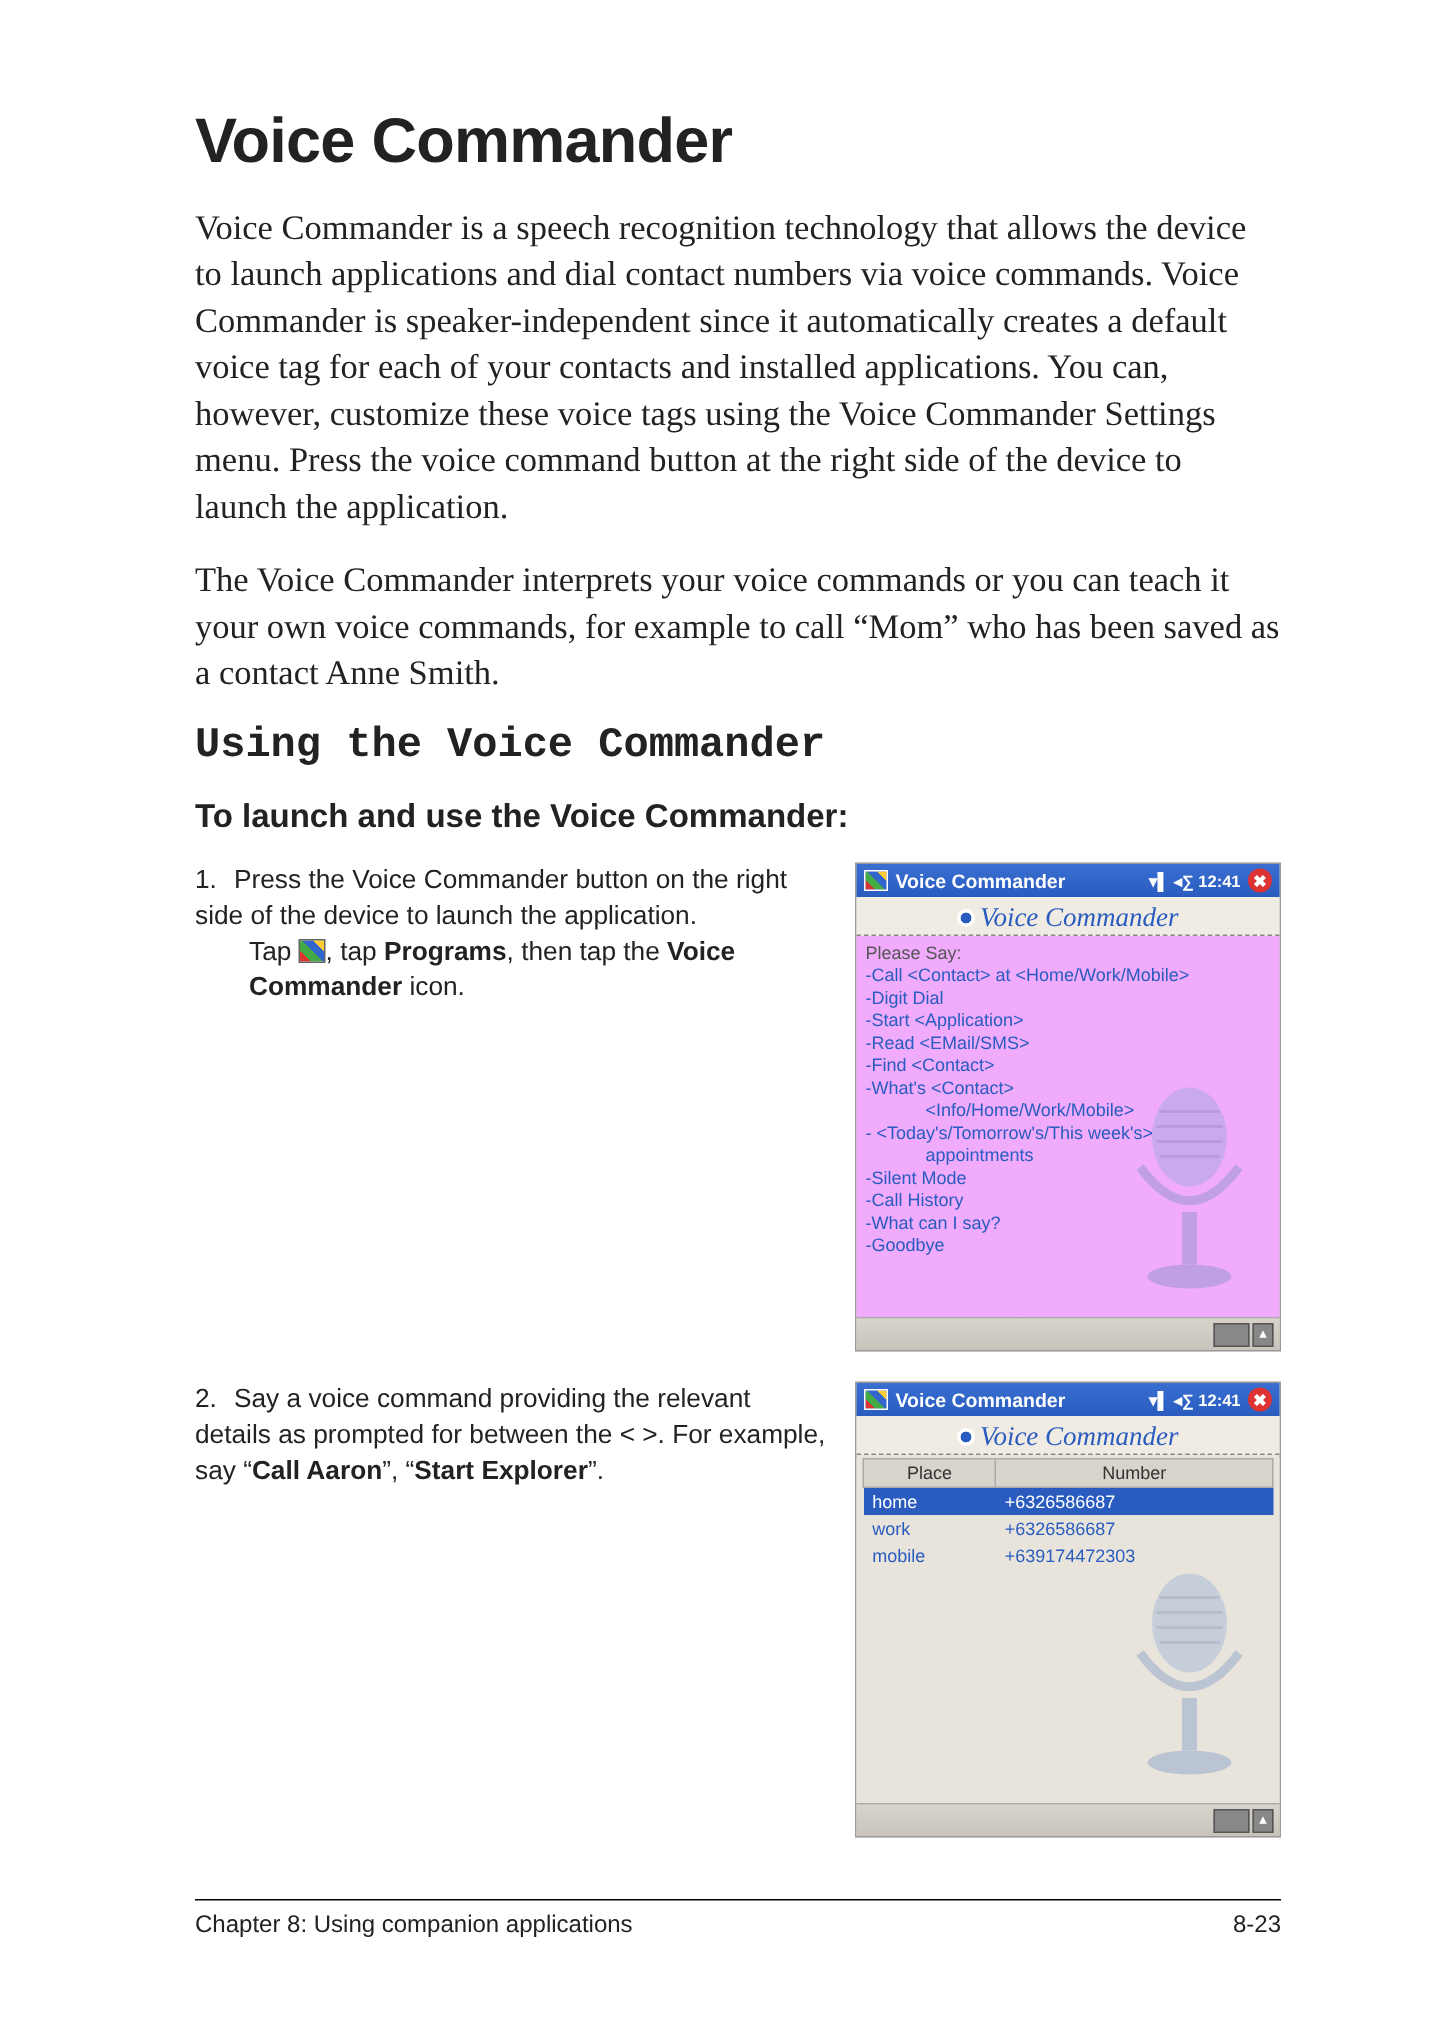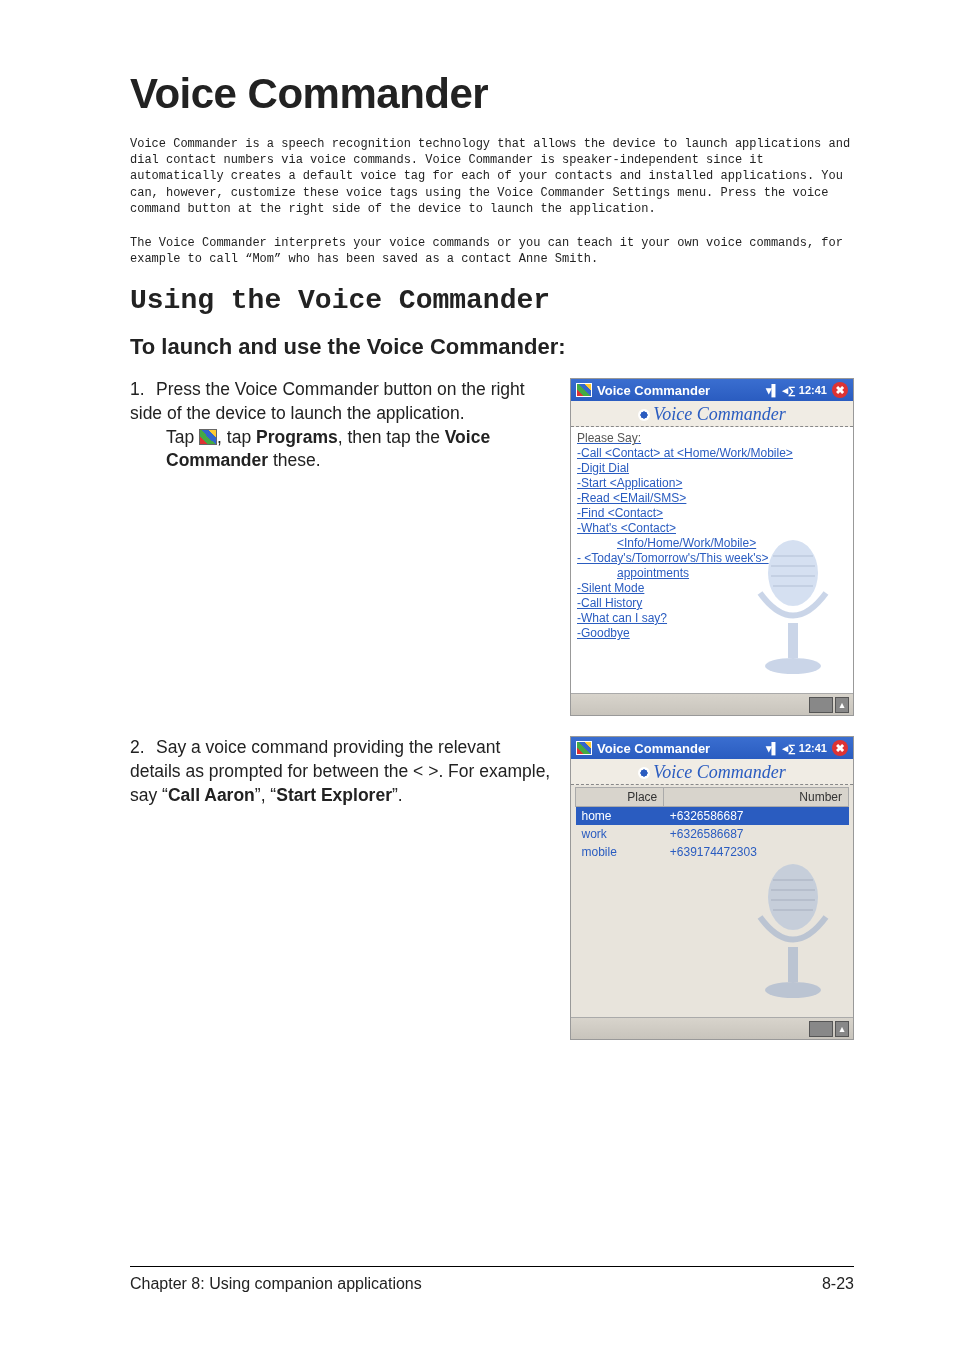--- a/index.html
+++ b/index.html
@@ -13,24 +13,24 @@
     padding: 70px 100px 0 130px;
   }
   h1 {
     font-family: Verdana, sans-serif;
     font-size: 42px;
     font-weight: bold;
     margin-bottom: 18px;
     letter-spacing: -0.5px;
   }
   p.body {
-    font-size: 12px;
+    font-size: 23px;
     line-height: 1.35;
     margin-bottom: 18px;
-    font-family: Liberation Mono, monospace;
+    font-family: Liberation Serif, serif;
   }
   h2 {
     font-family: Liberation Mono, monospace;
     font-size: 28px;
     font-weight: bold;
     margin-top: 10px;
     margin-bottom: 18px;
   }
   h3 {
     font-family: Verdana, sans-serif;
@@ -88,28 +88,27 @@
     padding: 3px 0 1px;
     background: #f0ece4;
     border-bottom: 1px dashed #888;
   }
   .shot .appheader .mic-ico {
     display:inline-block; width:12px; height:12px; border-radius:50%;
     background: radial-gradient(circle,#2a5cc0 40%,#fff 45%);
     vertical-align:-1px; margin-right:3px;
   }
   .shot .main {
-    padding: 4px 6px 52px;
+    padding: 4px 6px 40px;
     color: #2a5cc0;
     font-size: 12px;
     line-height: 1.25;
     min-height: 230px;
     position: relative;
-    background: #ffffff;
-    text-decoration: underline;
+    background: #f0abfc;
   }
   .shot .main .bg-mic {
     position: absolute; right: 10px; bottom: 15px; width: 110px; height: 140px;
     opacity: 0.35;
   }
   .shot .main .line { position: relative; z-index: 1; }
   .shot .main .say { color: #555; }
   .shot .main .sub { padding-left: 40px; }
   .shot .bottombar {
     background: linear-gradient(#d8d4cc,#c8c4bc);
@@ -129,21 +128,21 @@
     color:#fff; font-size:10px; text-align:center; line-height:14px;
   }
   .shot .contact-name { color: #2a5cc0; font-size: 13px; padding: 2px 6px; }
   .shot table {
     width: calc(100% - 8px);
     margin: 2px 4px;
     border-collapse: collapse;
     font-size: 12px;
   }
   .shot table th {
-    background: #d8d4cc; text-align: right; padding: 2px 6px; color:#333;
+    background: #d8d4cc; text-align: center; padding: 2px 6px; color:#333;
     border: 1px solid #aaa; font-weight: normal;
   }
   .shot table td {
     padding: 2px 6px; color: #2a5cc0;
   }
   .shot table tr.sel td { background: #2a5cc0; color: #fff; }
   .shot table tr.sel td:first-child { color:#fff; }
   .shot .main2 {
     padding: 0 0 40px;
     min-height: 230px;
@@ -176,21 +175,21 @@
 
 <h2>Using the Voice Commander</h2>
 <h3>To launch and use the Voice Commander:</h3>
 
 <div class="step-row">
   <div class="step-text">
     <div>
       <span class="num">1.</span><span>Press the Voice Commander button on the right side of the device to launch the application.</span>
     </div>
     <div class="indent">
-      <span>Tap </span><span class="win-icon"></span><span>, tap </span><span class="bold">Programs</span><span>, then tap the </span><span class="bold">Voice Commander</span><span> these.</span>
+      <span>Tap </span><span class="win-icon"></span><span>, tap </span><span class="bold">Programs</span><span>, then tap the </span><span class="bold">Voice Commander</span><span> icon.</span>
     </div>
   </div>
 
   <div class="shot">
     <div class="titlebar">
       <span class="flag"></span>
       <span>Voice Commander</span>
       <span class="spacer"></span>
       <span class="sig">▾▌ ◂∑ 12:41</span>
       <span class="close">✖</span>

